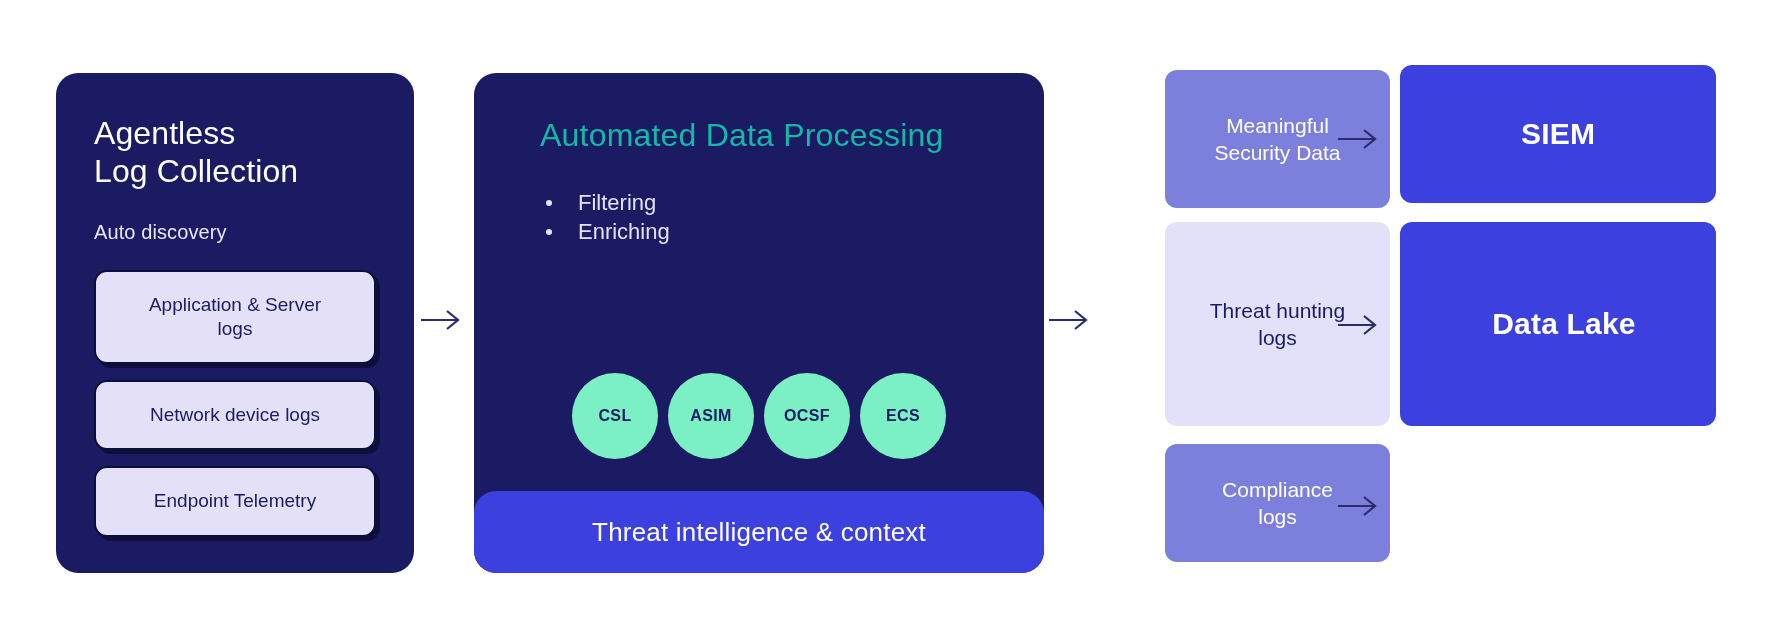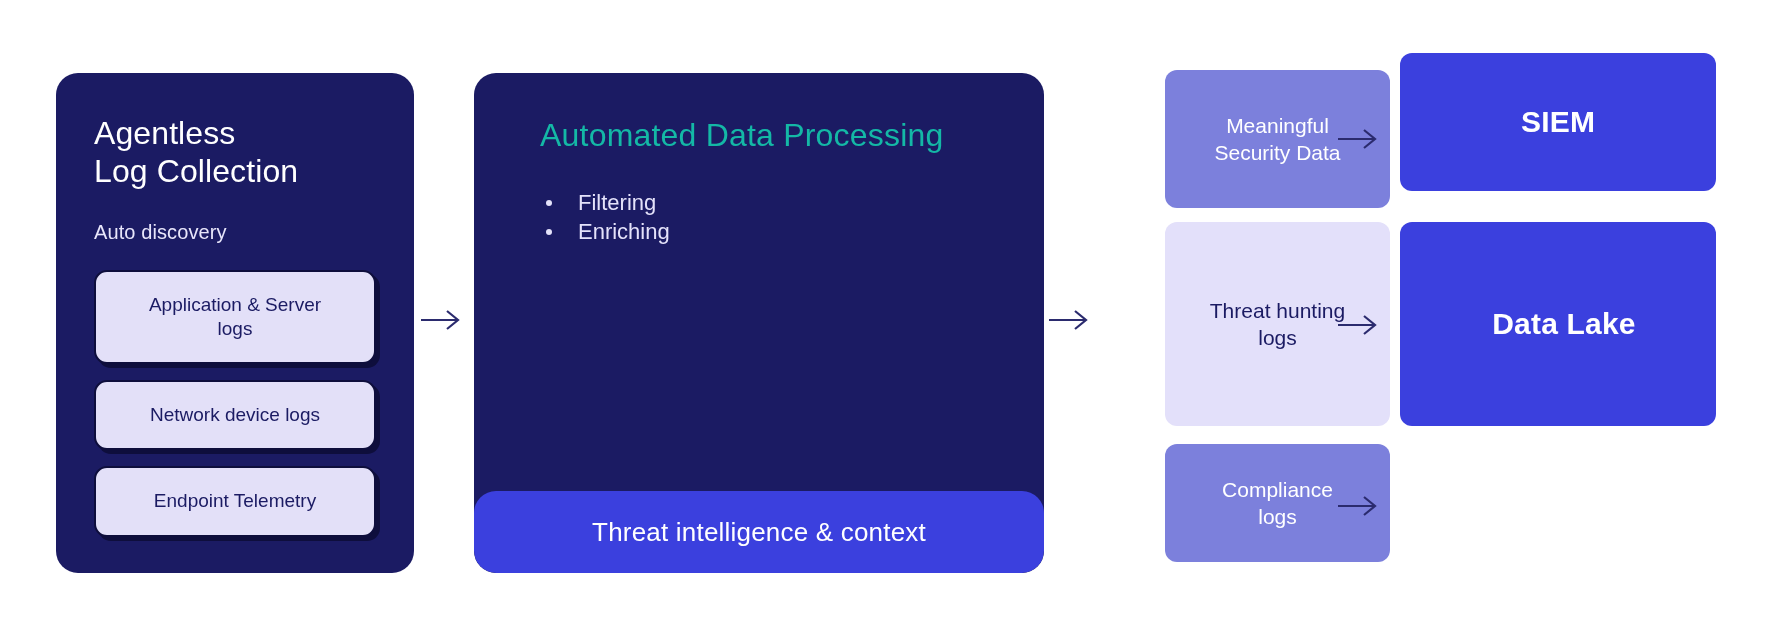--- a/index.html
+++ b/index.html
@@ -195,21 +195,21 @@
     display: flex;
     align-items: center;
     justify-content: center;
     background: #3B40DE;
     color: #ffffff;
     font-size: 30px;
     font-weight: bold;
     letter-spacing: .2px;
     box-sizing: border-box;
   }
-  .destbox-1 { top: 53px;  height: 138px; }
+  .destbox-1 { top: 65px;  height: 138px; }
   .destbox-2 { top: 222px; height: 204px; padding-left: 12px; }
   .destbox-3 { top: 444px; height: 118px; }
 </style>
 </head>
 <body>
 
 <div id="diagram">
 
   <div class="card-collection">
     <div class="collection-title">Agentless
@@ -229,20 +229,26 @@
       <polyline points="28,3 39,12 28,21" fill="none" stroke="#2B2B6E" stroke-width="2.2"></polyline>
     </svg>
   </div>
 
   <div class="card-processing">
     <div class="processing-title">Automated Data Processing</div>
     <ul class="bullets">
       <li>Filtering</li>
       <li>Enriching</li>
     </ul>
+    <div class="circle-row">
+      <div class="std-circle">CSL</div>
+      <div class="std-circle">ASIM</div>
+      <div class="std-circle">OCSF</div>
+      <div class="std-circle">ECS</div>
+    </div>
     <div class="ti-banner">Threat intelligence &amp; context</div>
   </div>
 
   <div class="arrow" style="left:1046px; top:305px;">
     <svg width="44" height="24" viewBox="0 0 44 24" aria-hidden="true">
       <line x1="2" y1="12" x2="38" y2="12" stroke="#2B2B6E" stroke-width="2.2"></line>
       <polyline points="28,3 39,12 28,21" fill="none" stroke="#2B2B6E" stroke-width="2.2"></polyline>
     </svg>
   </div>
 

